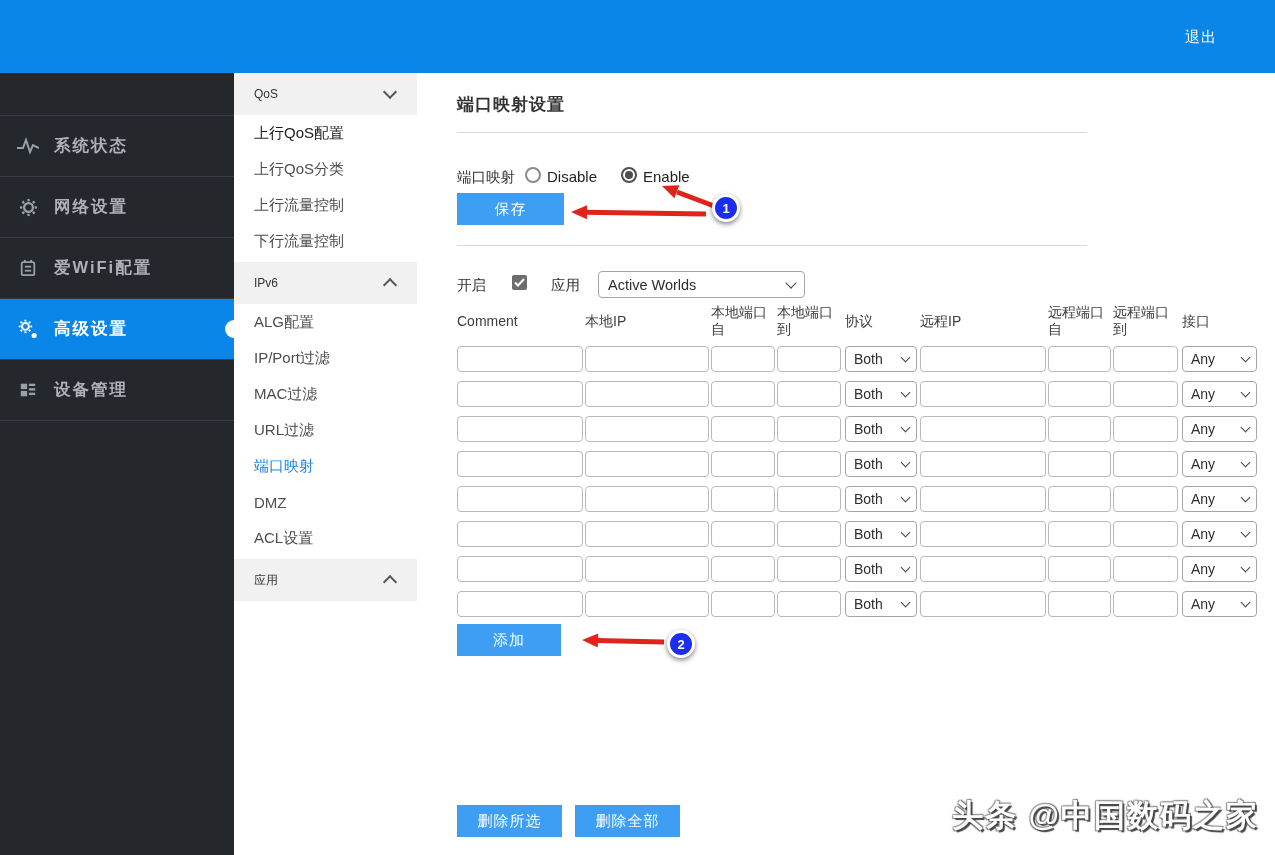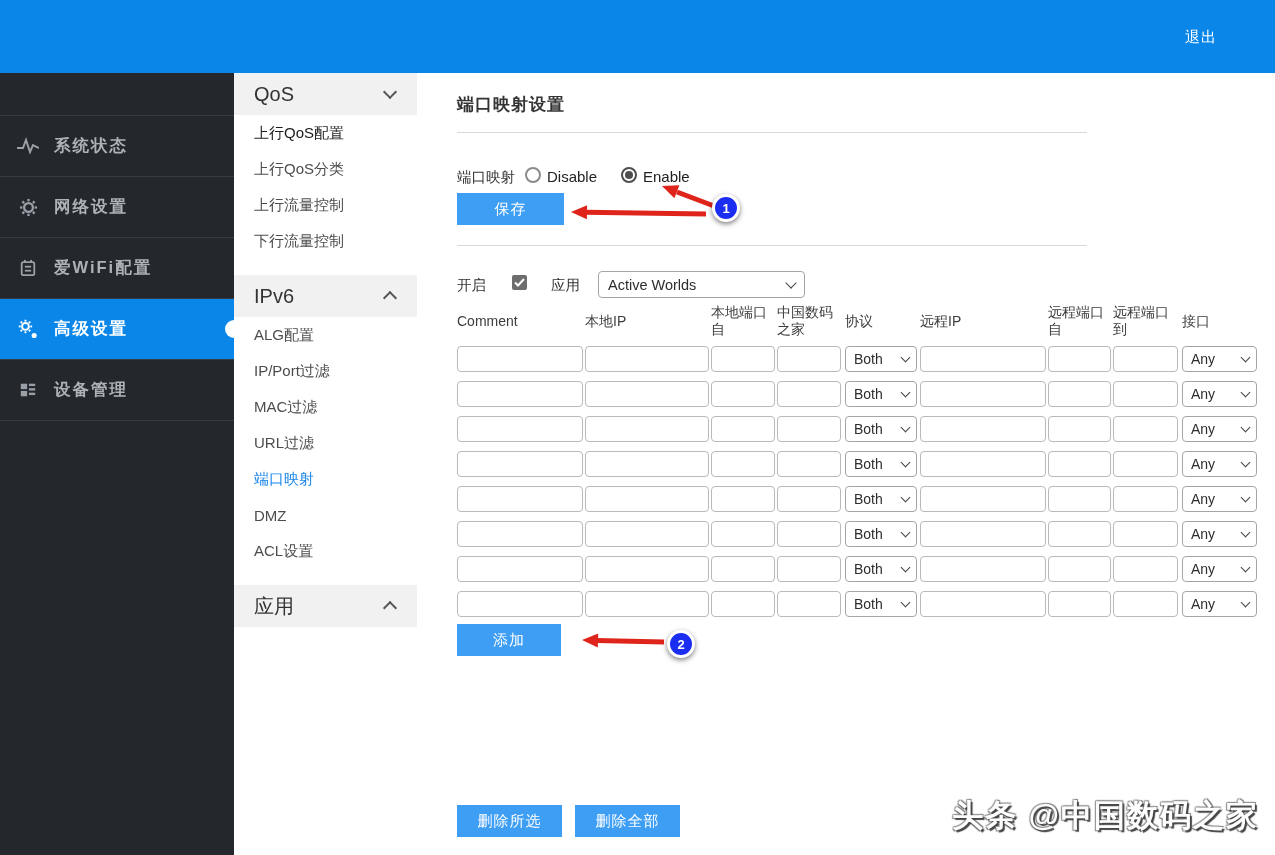--- a/index.html
+++ b/index.html
@@ -15,23 +15,23 @@
   .nav-item{position:relative;height:61px;border-bottom:1px solid #383c42;display:flex;align-items:center;padding-left:16px;box-sizing:border-box;color:#a9adb4;cursor:pointer;}
   .nav-icon{width:24px;display:flex;justify-content:center;color:#9aa0a8;}
   .nav-label{margin-left:14px;font-size:16.5px;font-weight:600;letter-spacing:2px;color:#aeb2b8;}
   .nav-item.active{background:#0a86e9;}
   .nav-item.active .nav-label{color:#fff;font-weight:700;}
   .nav-item.active .nav-icon{color:#fff;}
   .notch{position:absolute;right:-9px;top:50%;margin-top:-9px;width:18px;height:18px;background:#fff;border-radius:50%;z-index:9;}
 
   
   .menu2{position:absolute;left:234px;top:73px;width:183px;background:#fff;z-index:5;}
-  .m2-header{height:42px;background:#f1f1f1;display:flex;align-items:center;justify-content:space-between;padding:0 22px 0 20px;box-sizing:border-box;font-size:20px;color:#333;cursor:pointer;}
+  .m2-header{height:42px;background:#f1f1f1;display:flex;align-items:center;justify-content:space-between;padding:0 22px 0 20px;box-sizing:border-box;font-size:12px;color:#333;cursor:pointer;}
   .m2-header + .m2-header{margin-top:3px;}
-  .m2-gap{margin-top:16px;gap:8px;}
+  .m2-gap{margin-top:3px;gap:8px;}
   .m2-item{height:36px;display:flex;align-items:center;padding-left:20px;box-sizing:border-box;font-size:15px;color:#4d4d4d;cursor:pointer;background:#fff;}
   .m2-item.strong{color:#1c1c1c;}
   .m2-item.active{color:#1a86e8;}
   .chev{width:8px;height:8px;border-right:2px solid #555;border-bottom:2px solid #555;display:inline-block;}
   .chev-down{transform:rotate(45deg);margin-top:-4px;}
   .chev-up{transform:rotate(-135deg);margin-top:4px;}
 
   
   .main{position:absolute;left:417px;top:73px;width:858px;height:550px;background:#fff;}
   .page-title{position:absolute;left:40px;top:20px;font-size:17px;font-weight:bold;color:#333;letter-spacing:1px;}
@@ -223,21 +223,21 @@
     <span class="inline-label" style="left:134px;top:203px;">应用</span>
     <div class="sel app-select">
       <span class="sel-text">Active Worlds</span>
       <span class="sel-chev"></span>
     </div>
 
     <div class="thead">
       <span class="hdr col-comment">Comment</span>
       <span class="hdr col-lip">本地IP</span>
       <span class="hdr col-lpf">本地端口自</span>
-      <span class="hdr col-lpt">中国数码之家</span>
+      <span class="hdr col-lpt">本地端口到</span>
       <span class="hdr col-proto">协议</span>
       <span class="hdr col-rip">远程IP</span>
       <span class="hdr col-rpf">远程端口自</span>
       <span class="hdr col-rpt">远程端口到</span>
       <span class="hdr col-iface">接口</span>
     </div>
 
     <div id="table-rows">
         <div class="trow" style="top: 273px;">
           <input class="cell-input col-comment" style="">

